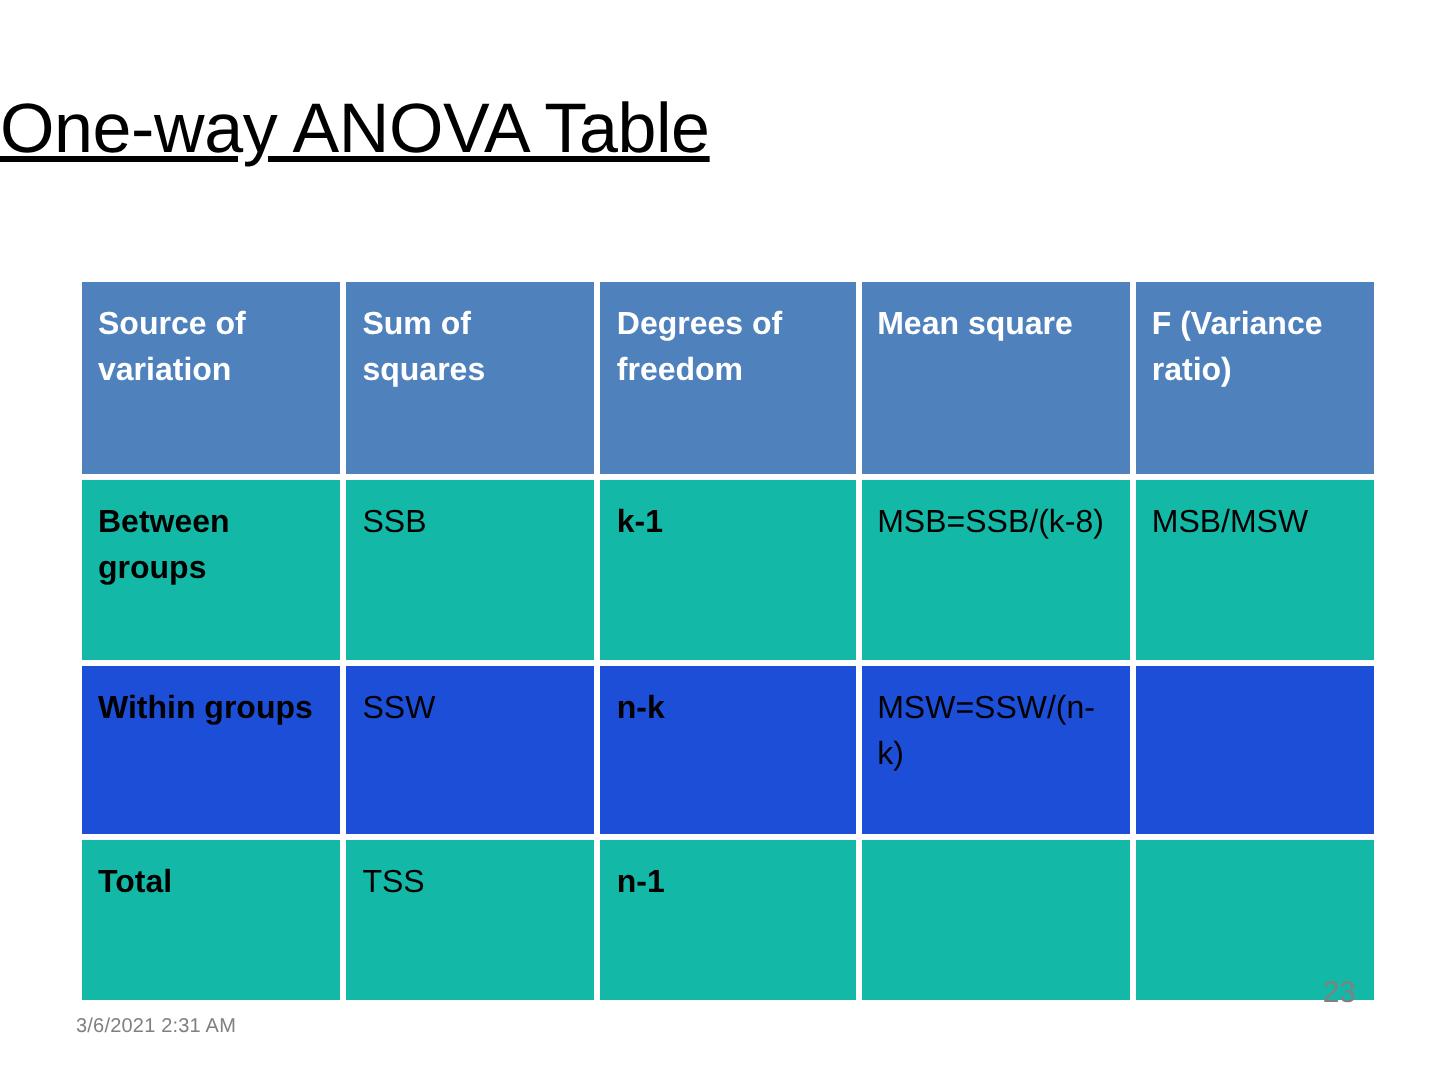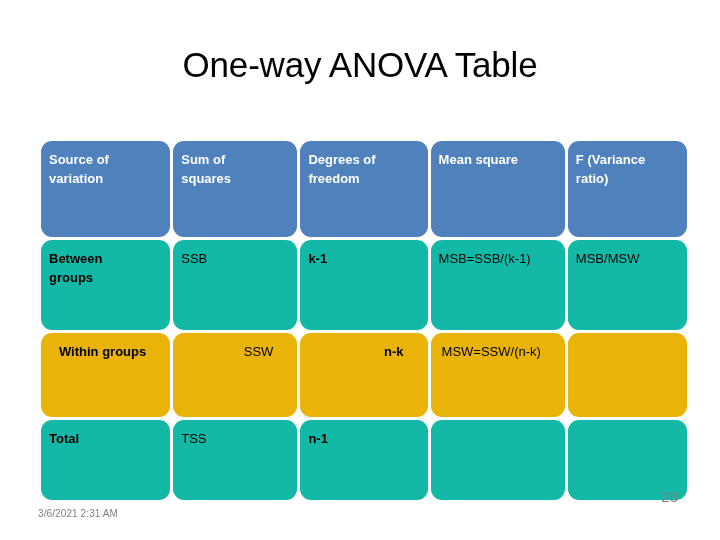--- a/index.html
+++ b/index.html
@@ -21,47 +21,47 @@
     inset: 0;
     background: #ffffff;
   }
 
   
   .slide-title {
     position: absolute;
     left: 0;
     top: 46px;
     width: 720px;
-    text-align: center;
+    text-align: left;
     font-size: 35px;
     font-weight: 400;
     color: #000000;
     letter-spacing: -0.2px;
     line-height: 1.1;
     white-space: nowrap;
+    text-decoration: underline;
   }
 
   
   .anova-table {
     position: absolute;
     left: 38px;
     top: 138px;
     width: 652px;
     border-collapse: separate;
     border-spacing: 3px 3px;
     table-layout: fixed;
   }
   .anova-table td {
     vertical-align: top;
-    padding: 10px 24px 8px 8px;
-    font-size: 13px;
+    padding: 10px 8px 8px 8px;
+    font-size: 16px;
     line-height: 1.45;
     color: #000000;
     word-wrap: break-word;
-    border-radius: 11px;
   }
 
   
   .c0 { width: 128px; }
   .c1 { width: 123px; }
   .c2 { width: 126px; }
   .c3 { width: 133px; }
   .c4 { width: 118px; }
 
   
@@ -70,23 +70,22 @@
     color: #ffffff;
     font-weight: bold;
     height: 78px;
   }
   
   .row-band td {
     background: #14b8a6;
     height: 72px;
   }
   .row-plain td {
-    background: #eab308;
+    background: #1d4ed8;
     height: 66px;
-    text-align: right;
   }
   .row-band.row-last td {
     height: 62px;
   }
 
   .cell-strong { font-weight: bold; }
   .cell-normal { font-weight: normal; }
 
   
   .footer-date {
@@ -126,21 +125,21 @@
         <td>Sum of squares</td>
         <td>Degrees of freedom</td>
         <td>Mean square</td>
         <td>F (Variance ratio)</td>
       </tr>
 
       <tr class="row-band">
         <td class="cell-strong">Between groups</td>
         <td class="cell-normal">SSB</td>
         <td class="cell-strong">k-1</td>
-        <td class="cell-normal">MSB=SSB/(k-1)</td>
+        <td class="cell-normal">MSB=SSB/(k-8)</td>
         <td class="cell-normal">MSB/MSW</td>
       </tr>
 
       <tr class="row-plain">
         <td class="cell-strong">Within groups</td>
         <td class="cell-normal">SSW</td>
         <td class="cell-strong">n-k</td>
         <td class="cell-normal">MSW=SSW/(n-k)</td>
         <td class="cell-normal"></td>
       </tr>

